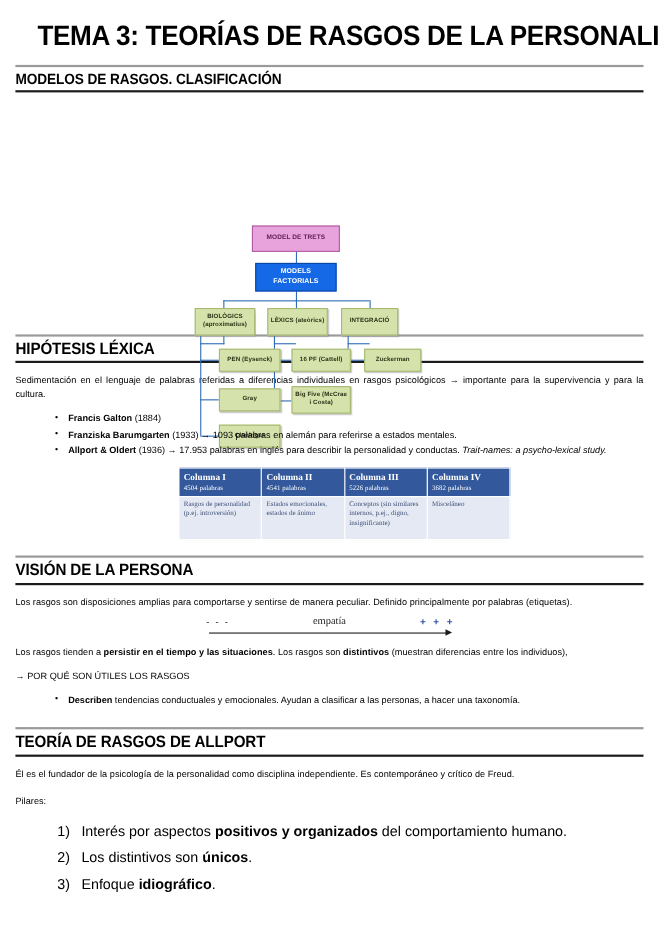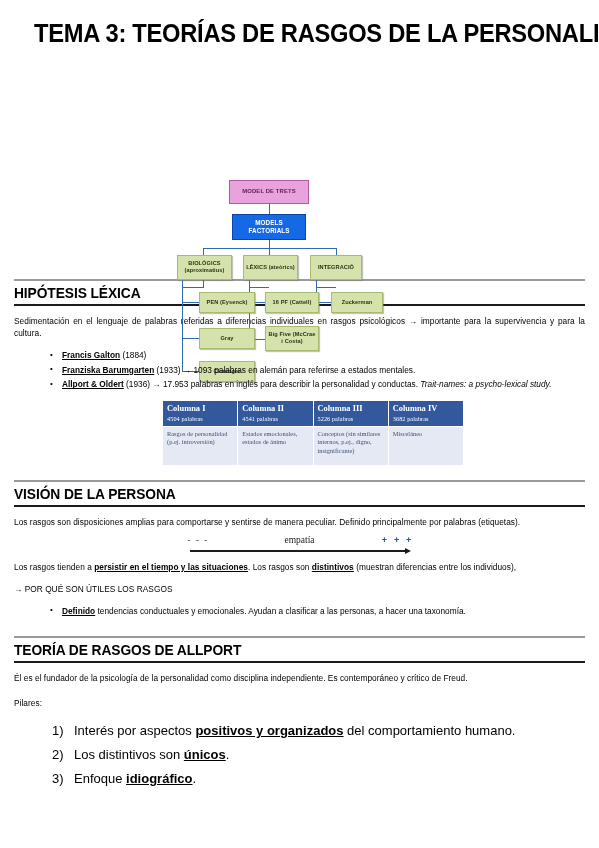--- a/index.html
+++ b/index.html
@@ -94,21 +94,21 @@
     position: relative;
     padding-left: 22px;
     counter-increment: n;
   }
   ol.numbers > li:before {
     content: counter(n) ")";
     position: absolute;
     left: 0;
     top: 0;
   }
-  b, .b { font-weight: bold; text-decoration: underline; }
+  b, .b { font-weight: bold; }
   i, .i { font-style: italic; }
 
   
   .diagram {
     position: relative;
     width: 599px;
     height: 210px;
     margin-left: -14px;
   }
   .dbox {
@@ -239,20 +239,23 @@
     border-bottom: 3.3px solid transparent;
   }
 </style>
 </head>
 <body>
 
 <div class="page">
 
   <div class="doc-title">TEMA 3: TEORÍAS DE RASGOS DE LA PERSONALIDAD</div>
 
+  <div class="section-head">
+    <h2>MODELOS DE RASGOS. CLASIFICACIÓN</h2>
+  </div>
 
   <div class="diagram">
 
     <div class="dline v" style="left:269px; top:145px; height:12px;"></div>
 
     <div class="dline v" style="left:269px; top:180px; height:10px;"></div>
     <div class="dline h" style="left:203px; top:189px; width:133px;"></div>
     <div class="dline v" style="left:203px; top:189px; height:8px;"></div>
     <div class="dline v" style="left:269px; top:189px; height:8px;"></div>
     <div class="dline v" style="left:336px; top:189px; height:8px;"></div>
@@ -384,21 +387,21 @@
   </div>
 
   <p class="body nojust" style="margin-top:2px;">
     <span>Los rasgos tienden a </span><b>persistir en el tiempo y las situaciones</b><span>. Los rasgos son </span><b>distintivos</b><span> (muestran diferencias entre los individuos),</span>
   </p>
 
   <p class="body nojust" style="margin-top:9px;">→ POR QUÉ SON ÚTILES LOS RASGOS</p>
 
   <ul class="bullets">
     <li>
-      <b>Definido</b><span> tendencias conductuales y emocionales. Ayudan a clasificar a las personas, a hacer una taxonomía.</span>
+      <b>Describen</b><span> tendencias conductuales y emocionales. Ayudan a clasificar a las personas, a hacer una taxonomía.</span>
     </li>
   </ul>
 
   <div class="section-head big" style="margin-top:18px;">
     <h2>TEORÍA DE RASGOS DE ALLPORT</h2>
   </div>
 
   <p class="body nojust">Él es el fundador de la psicología de la personalidad como disciplina independiente. Es contemporáneo y crítico de Freud.</p>
   <p class="body nojust" style="margin-top:12px;">Pilares:</p>
 

